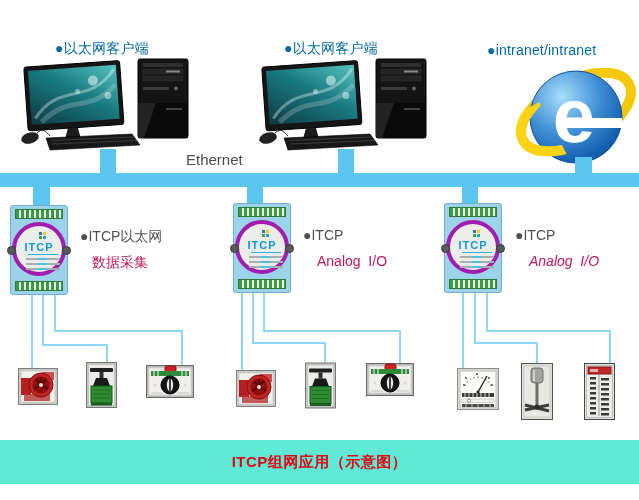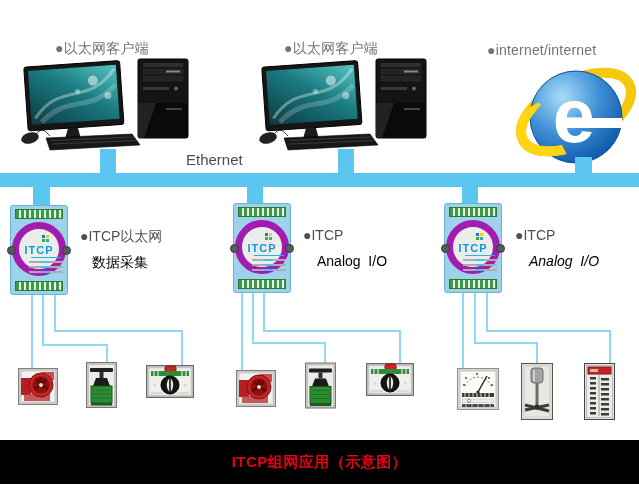--- a/index.html
+++ b/index.html
@@ -1,63 +1,63 @@
 <!DOCTYPE html>
 <html><head>
 <meta charset="utf-8">
 <style>
   html,body{margin:0;padding:0;background:#fff;}
   #canvas{
     position:relative;width:639px;height:500px;overflow:hidden;background:#ffffff;
     font-family:"Liberation Sans","DejaVu Sans",sans-serif;
   }
   .abs{position:absolute;}
-  .toplabel{font-size:14px;color:#737373;letter-spacing:0.2px;white-space:nowrap;}
+  .toplabel{font-size:14px;color:#0369a1;letter-spacing:0.2px;white-space:nowrap;}
   .ethlabel{font-size:15px;color:#4c4c4c;white-space:nowrap;}
   .busbar{left:0;top:173px;width:639px;height:14px;background:#5bc7f0;}
   .conn{background:#5bc7f0;}
   .wires{left:0;top:0;width:639px;height:500px;pointer-events:none;}
 
   
   .device{width:58px;height:90px;background:#9cd3eb;border:1px solid #6fb0cf;border-radius:3px;box-sizing:border-box;}
   .term{position:absolute;left:4px;right:4px;height:8px;border:1px solid #2b7a35;
         background:repeating-linear-gradient(90deg,#3c9948 0 3px,#e9f6e4 3px 5px);}
   .term.t{top:3px;} .term.b{bottom:3px;}
   .dev-circle{position:absolute;top:16px;left:1px;width:54px;height:54px;border-radius:50%;
-        background:#ebedeb;border:7px solid #a21caf;box-sizing:border-box;text-align:center;}
+        background:#ebedeb;border:4px solid #a21caf;box-sizing:border-box;text-align:center;}
   .dev-logo{position:absolute;top:6px;left:23px;width:8px;height:8px;}
   .dev-logo i{position:absolute;width:3px;height:3px;}
   .dev-logo .q1{left:0;top:0;background:#2277cc;}
   .dev-logo .q2{left:4px;top:0;background:#ffcc00;}
   .dev-logo .q3{left:0;top:4px;background:#44aa33;}
   .dev-logo .q4{left:4px;top:4px;background:#22aacc;}
   .dev-badge{position:absolute;top:15px;left:0;right:0;font-size:11px;font-weight:bold;
         color:#1199d5;letter-spacing:1px;}
   .dev-underline{position:absolute;top:28px;left:12px;width:30px;height:1px;background:#29b3e0;}
   .dev-lines{position:absolute;top:32px;left:10px;width:34px;}
   .dev-lines i{display:block;height:2px;margin-bottom:3px;
         background:linear-gradient(90deg,#a7b0ae 0 35%,#49c3e2 35% 62%,#a7b0ae 62% 100%);}
   .knob{position:absolute;width:7px;height:7px;border-radius:50%;background:#565a5c;border:1px solid #3a3d3f;}
   .knob.kl{left:-4px;top:40px;} .knob.kr{right:-4px;top:40px;}
 
   .devlabel1{font-size:14px;color:#4f4f4f;white-space:nowrap;}
-  .devlabel2{font-size:14px;color:#000000;white-space:pre;text-align:right;}
-
-  .footer{left:0;top:440px;width:639px;height:44px;background:#000000;
+  .devlabel2{font-size:14px;color:#be185d;white-space:pre;text-align:right;}
+
+  .footer{left:0;top:440px;width:639px;height:44px;background:#5eead4;
           display:flex;align-items:center;justify-content:center;}
   .caption{font-size:15px;font-weight:600;color:#e60012;letter-spacing:0.5px;}
 </style>
 </head>
 <body>
 
 <div id="canvas">
 
   <div class="abs toplabel" style="left:55px;top:40px;">●以太网客户端</div>
   <div class="abs toplabel" style="left:284px;top:40px;">●以太网客户端</div>
-  <div class="abs toplabel" style="left:487px;top:42px;">●internet/internet</div>
+  <div class="abs toplabel" style="left:487px;top:42px;">●intranet/intranet</div>
 
   <div class="abs" style="left:16px;top:58px;">
     <svg width="176" height="95" viewBox="0 0 176 95">
       <defs>
         <linearGradient id="scr1" x1="0" y1="1" x2="1" y2="0">
           <stop offset="0" stop-color="#0d3b43"></stop>
             <stop offset="0.55" stop-color="#197a80"></stop>
             <stop offset="1" stop-color="#55c4c1"></stop>
         </linearGradient>
       </defs>

